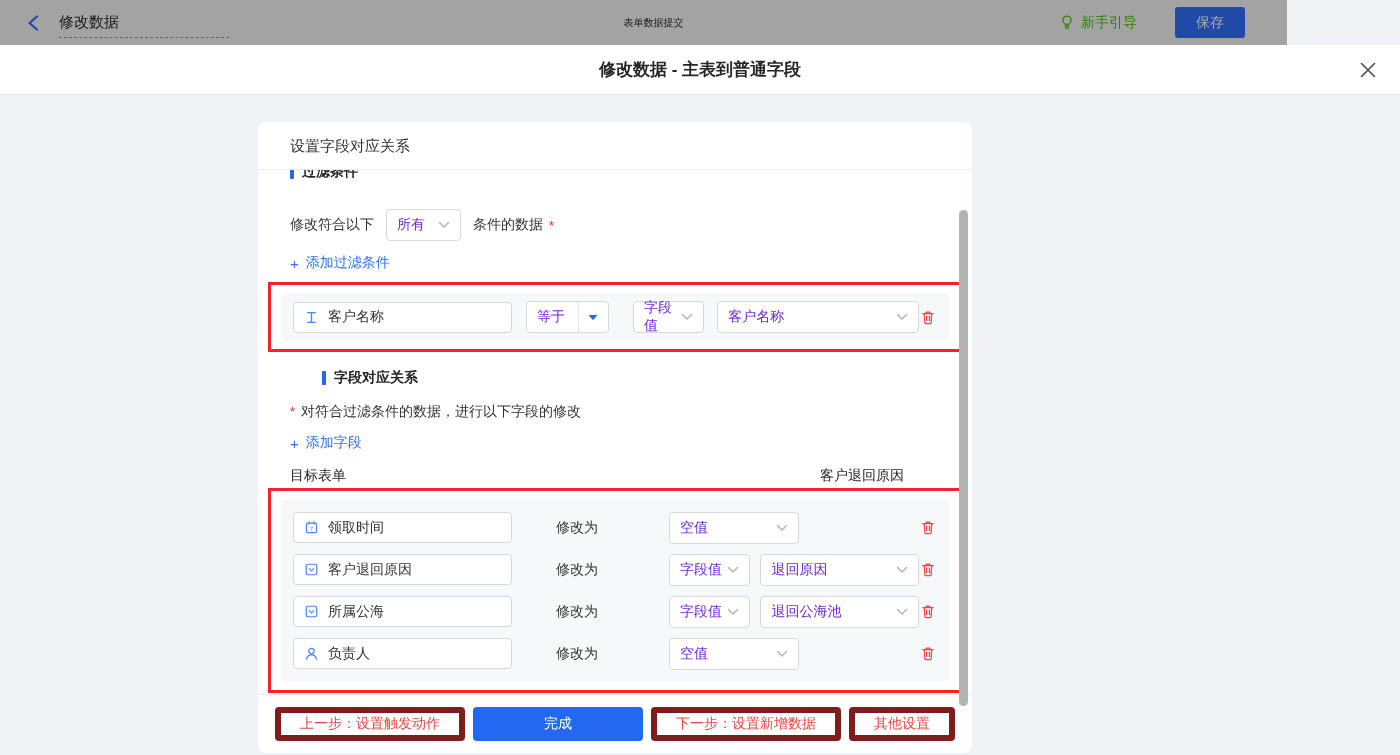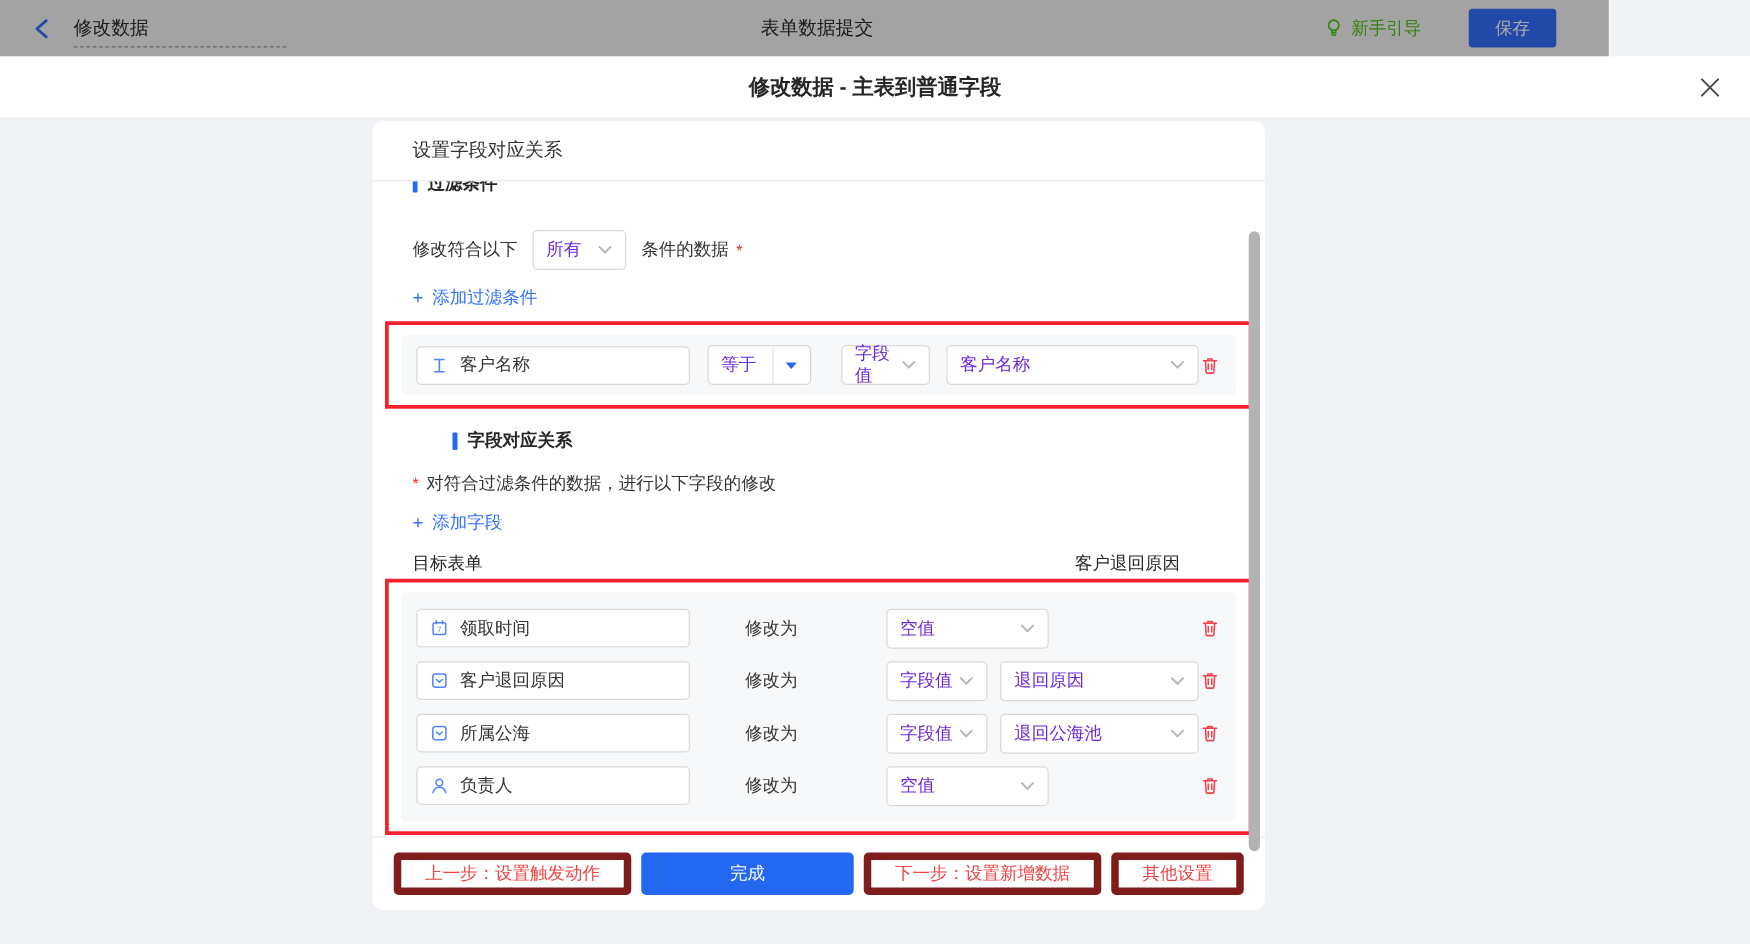--- a/index.html
+++ b/index.html
@@ -7,33 +7,33 @@
   body { font-family:"Liberation Sans","DejaVu Sans",sans-serif; }
   .screen { position:relative; width:1400px; height:755px; background:#f0f2f5; overflow:hidden; }
 
   
   .topbar { position:absolute; top:0; left:0; width:1287px; height:45px; background:#f7f7f7; }
   .topbar-dim { position:absolute; inset:0; background:rgba(0,0,0,0.34); pointer-events:none; z-index:5; }
   .back-group { position:absolute; left:26px; top:0; height:45px; display:flex; align-items:center; cursor:pointer; }
   .back-label-wrap { position:relative; margin-left:18px; }
   .back-label { font-size:15px; color:#2b2b2b; }
   .name-underline { position:absolute; left:0; top:24px; width:170px; border-bottom:1px dashed #9a9a9a; }
-  .topbar-center { position:absolute; left:0; right:0; top:0; height:45px; display:flex; align-items:center; justify-content:center; font-size:15px; color:#2b2b2b;margin-left:20px; }
+  .topbar-center { position:absolute; left:0; right:0; top:0; height:45px; display:flex; align-items:center; justify-content:center; font-size:10px; color:#2b2b2b;margin-left:20px; }
   .guide { position:absolute; right:150px; top:0; height:45px; display:flex; align-items:center; gap:6px; font-size:14px; color:#52c41a; cursor:pointer; }
   .save-btn { position:absolute; right:42px; top:7px; width:70px; height:31px; background:#3370ff; color:#fff; font-size:14px; border:none; border-radius:3px; display:flex; align-items:center; justify-content:center; cursor:pointer; }
 
   
   .modal { position:absolute; top:45px; left:0; width:1400px; bottom:0; background:#f0f2f5; }
   .modal-header { height:50px; background:#fff; border-bottom:1px solid #e8e8e8; display:flex; align-items:center; justify-content:center; position:relative; }
   .modal-title { font-size:17px; font-weight:600; color:#262626; }
   .close-btn { position:absolute; right:22px; top:15px; width:20px; height:20px; cursor:pointer; }
   .modal-body { position:absolute; top:50px; left:0; right:0; bottom:0; background:#f0f2f5; }
 
   
-  .card { position:absolute; left:258px; top:2px; width:714px; height:631px; background:#fff; border-radius:8px; display:flex; flex-direction:column;margin-left:40px; }
+  .card { position:absolute; left:258px; top:27px; width:714px; height:631px; background:#fff; border-radius:8px; display:flex; flex-direction:column; }
   .card-header { flex:none; height:48px; line-height:47px; padding:0 32px; font-size:15px; color:#333; border-bottom:1px solid #ececec; }
   .card-scroll { flex:1; padding:0 32px; overflow:hidden; position:relative; }
   .card-footer { flex:none; height:59px; border-top:1px solid #ececec; display:flex; align-items:center; justify-content:center; gap:8px; }
 
   .sec-title { display:flex; align-items:center; font-size:14px; font-weight:700; color:#262626; }
   .sec-bar { width:4px; height:14px; background:#2468f2; margin-right:8px; border-radius:1px; }
   .clip-title { height:13px; overflow:hidden; position:relative; }
   .clip-title .sec-title { position:relative; top:-7px; }
 
   .match-row { margin-top:26px; display:flex; align-items:center; font-size:14px; color:#333; }

